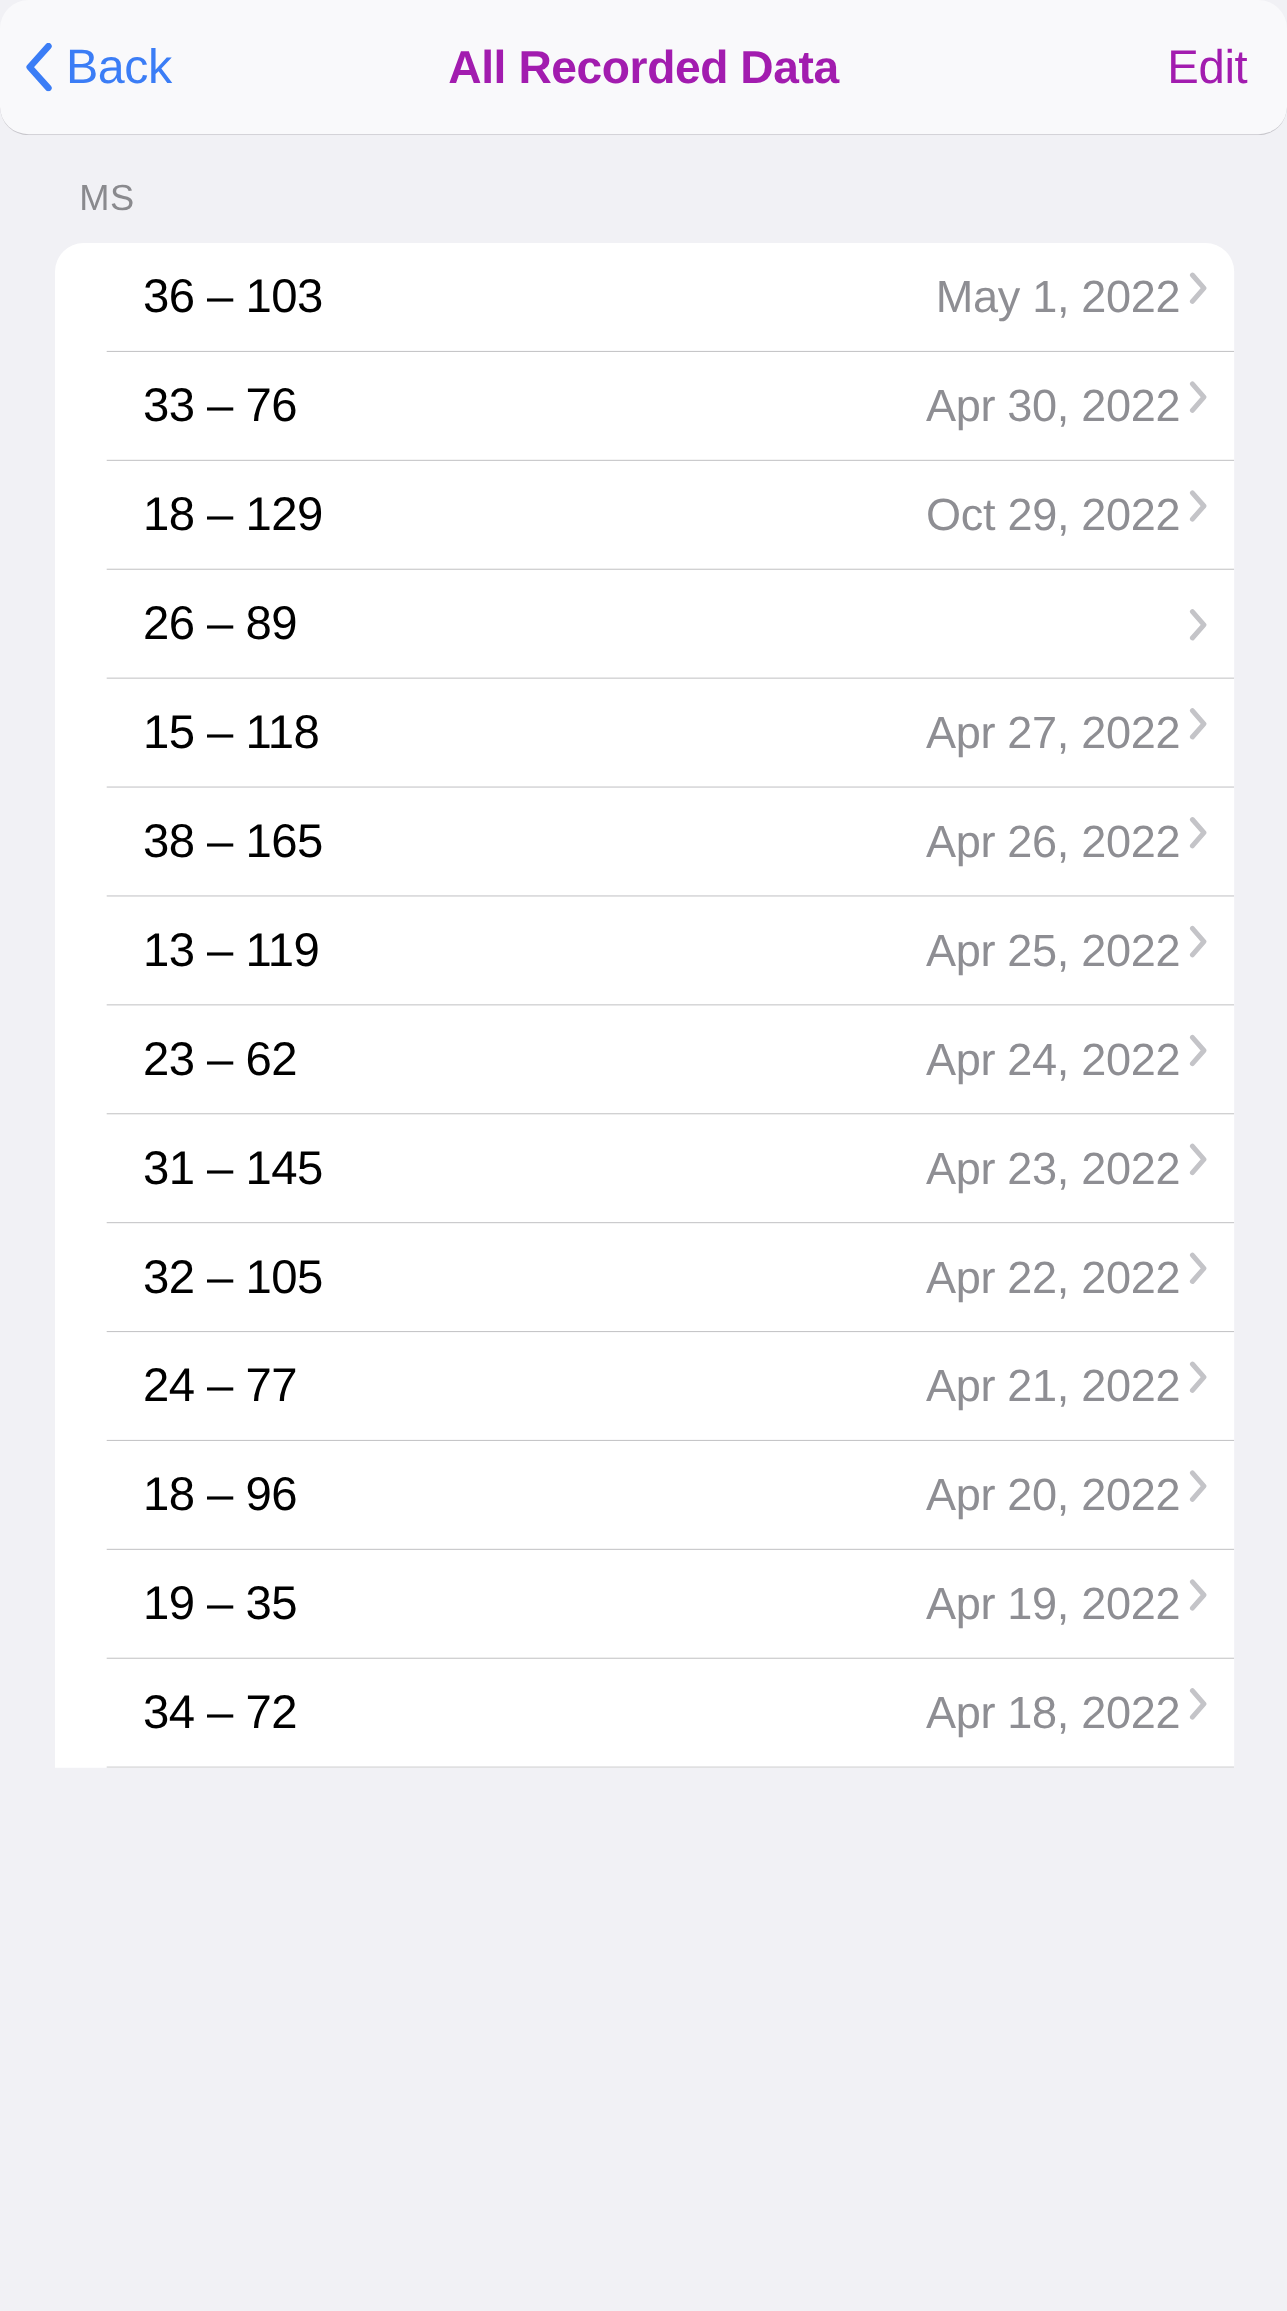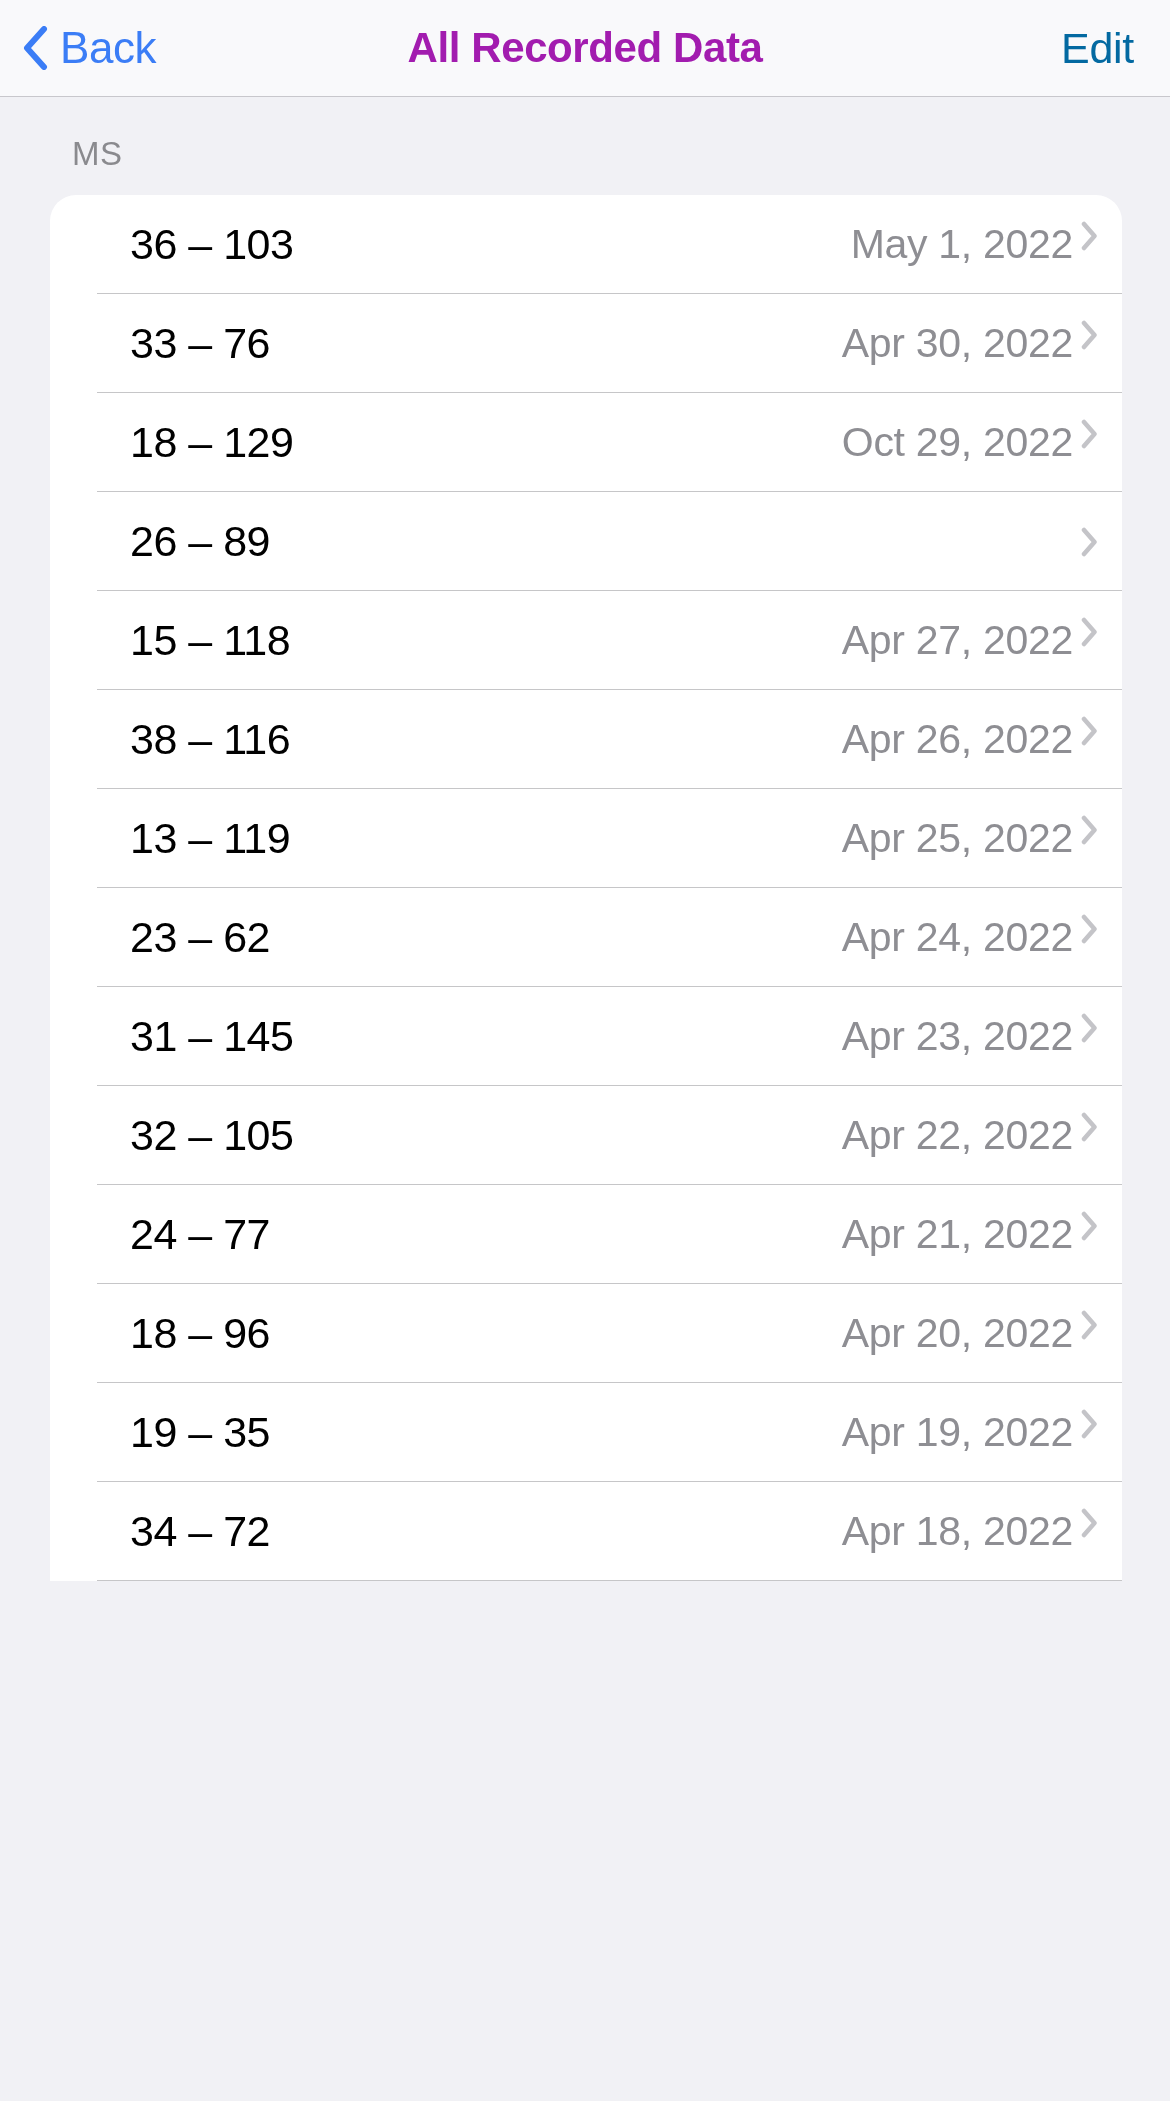--- a/index.html
+++ b/index.html
@@ -7,25 +7,26 @@
     width:1170px; height:2101px;
     background:#f1f1f5;
     font-family:"Liberation Sans", sans-serif;
     -webkit-font-smoothing:antialiased;
     overflow:hidden;
   }
 
   
   .navbar{
     position:relative;
-    height:97px;
+    height:123px;
     background:#f9f9fb;
     border-bottom:1px solid #c8c7cc;
     display:flex;
     align-items:center;
+    border-radius:26px;
   }
   .nav-back{
     position:absolute;
     left:22px;
     display:flex;
     align-items:center;
     gap:12px;
     cursor:pointer;
   }
   .chev-back{
@@ -44,21 +45,21 @@
     text-align:center;
     font-size:42px;
     font-weight:bold;
     color:#a21caf;
     letter-spacing:-0.4px;
   }
   .nav-edit{
     position:absolute;
     right:36px;
     font-size:43px;
-    color:#0369a1;
+    color:#a21caf;
     letter-spacing:-0.3px;
     cursor:pointer;
   }
 
   
   .section-header{
     padding:38px 0 22px 72px;
     font-size:33px;
     color:#8a8a8e;
     letter-spacing:0.6px;
@@ -189,21 +190,21 @@
         <span class="row-date">Apr 27, 2022</span>
         <span>
           <svg class="chev-right" viewBox="0 0 17 30" fill="none" xmlns="http://www.w3.org/2000/svg">
             <path d="M3 3 L13.5 15 L3 27" stroke="#c4c4c8" stroke-width="4.5" stroke-linecap="round" stroke-linejoin="round"></path>
           </svg>
         </span>
       </span>
       <span class="separator"></span>
     </div>
     <div class="row">
-      <span class="row-value">38 – 116</span>
+      <span class="row-value">38 – 165</span>
       <span class="row-right">
         <span class="row-date">Apr 26, 2022</span>
         <span>
           <svg class="chev-right" viewBox="0 0 17 30" fill="none" xmlns="http://www.w3.org/2000/svg">
             <path d="M3 3 L13.5 15 L3 27" stroke="#c4c4c8" stroke-width="4.5" stroke-linecap="round" stroke-linejoin="round"></path>
           </svg>
         </span>
       </span>
       <span class="separator"></span>
     </div>

